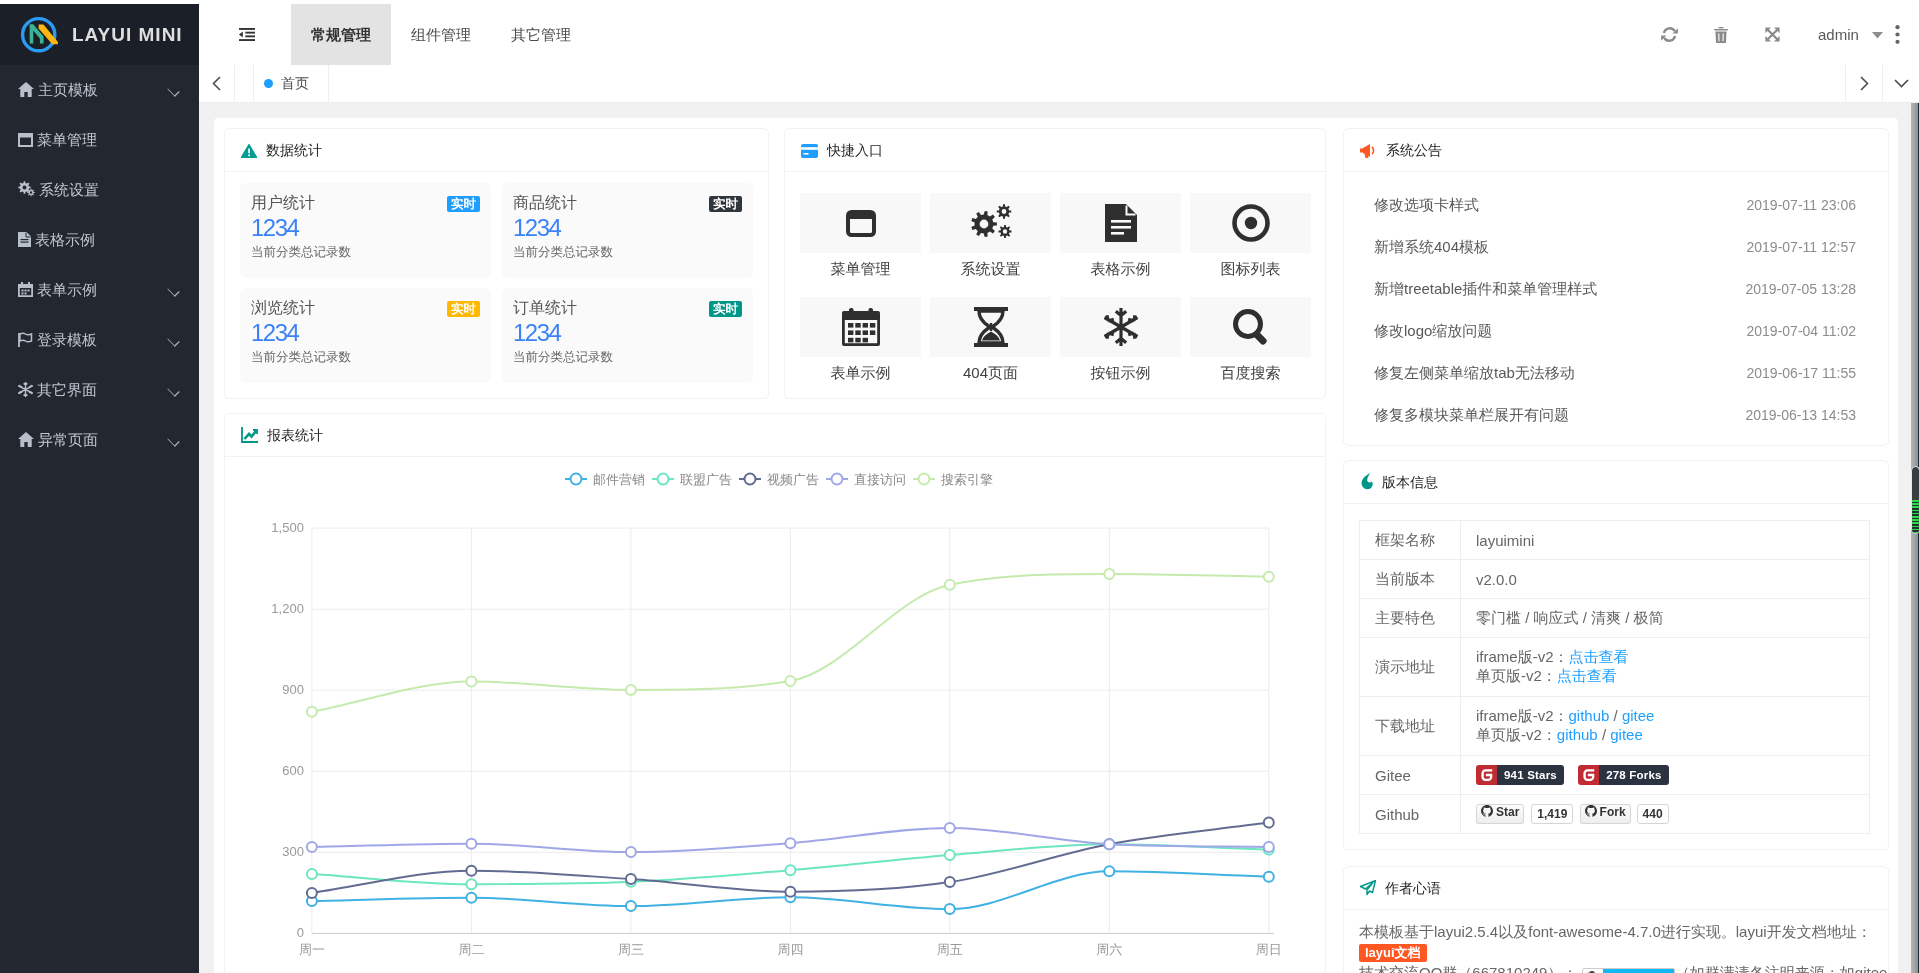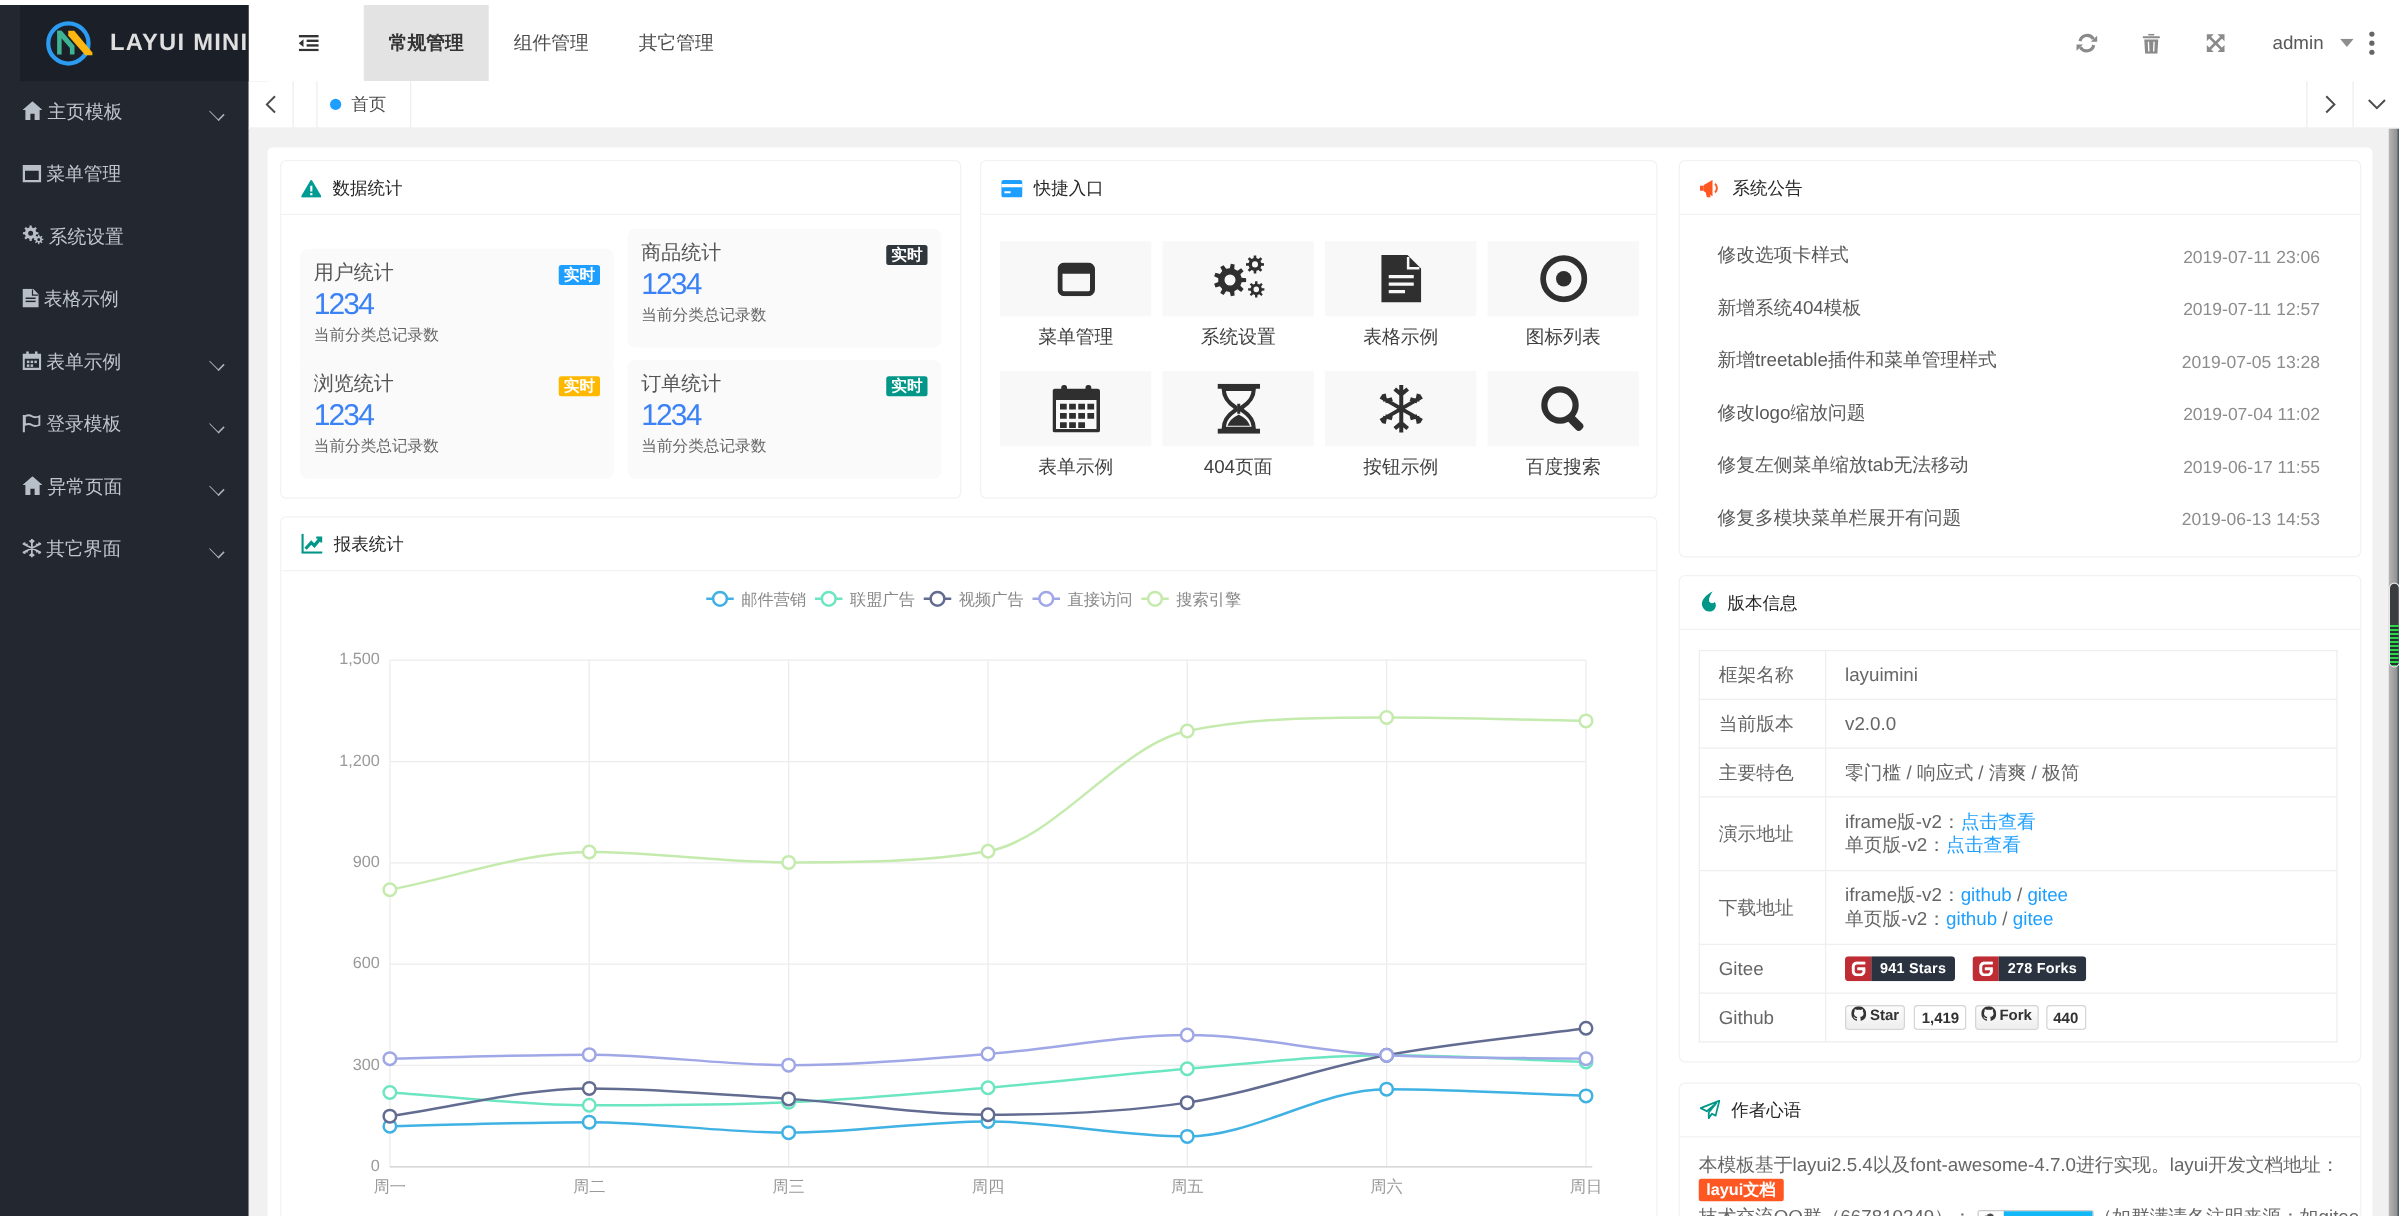--- a/index.html
+++ b/index.html
@@ -2,21 +2,21 @@
 <html lang="zh"><head>
 <meta charset="utf-8">
 <style>
 *{margin:0;padding:0;box-sizing:content-box;}
 html,body{width:1919px;height:973px;overflow:hidden;background:#fff;
  font-family:"Liberation Sans",sans-serif;-webkit-font-smoothing:antialiased;}
 .abs{position:absolute;}
 
 #sidebar{left:0;top:4px;width:199px;height:969px;background:#232830;}
 #logo{position:absolute;left:0;top:0;width:199px;height:61px;background:#1a1f28;
- display:flex;align-items:center;margin-left:16px;}
+ display:flex;align-items:center;}
 #logo .txt{color:#dfdfdf;font-size:19px;font-weight:bold;letter-spacing:1px;margin-left:11px;}
 .menu-item{position:relative;height:50px;line-height:50px;color:#c0c6cf;font-size:15px;padding-left:18px;}
 .menu-item svg{vertical-align:-2px;margin-right:4px;}
 .chev{position:absolute;right:19px;top:21px;width:11px;height:9px;}
 .chev:after{content:"";position:absolute;left:0;top:0;width:8px;height:8px;
  border-right:1.4px solid #aab2bd;border-bottom:1.4px solid #aab2bd;transform:rotate(45deg) scale(1.2,.75);}
 
 #topwhite{left:0;top:0;width:1919px;height:4px;background:#fff;}
 #header{left:199px;top:4px;width:1720px;height:61px;background:#fff;}
 .htab{position:absolute;top:0;height:61px;width:100px;line-height:61px;text-align:center;
@@ -103,26 +103,26 @@
           <rect x="3.5" y="7.5" width="2" height="2"></rect>
           <rect x="6.5" y="7.5" width="2" height="2"></rect>
           <rect x="9.5" y="7.5" width="2" height="2"></rect>
           <rect x="3.5" y="10.5" width="2" height="2"></rect>
           <rect x="6.5" y="10.5" width="2" height="2"></rect>
         </svg>表单示例<span class="chev"></span></div>
     <div class="menu-item"><svg width="15" height="15" viewBox="0 0 15 15" fill="none" stroke="#b8bfc9">
           <path d="M1 1 L1 15" stroke-width="1.8"></path>
           <path d="M1.9 2 C4 1 6 1 7.5 2 C9 3 11 3 13.5 2 L13.5 9 C11 10 9 10 7.5 9 C6 8 4 8 1.9 9 Z" stroke-width="1.5"></path>
         </svg>登录模板<span class="chev"></span></div>
+    <div class="menu-item"><svg width="15" height="15" viewBox="0 0 15 15" stroke="#b8bfc9" stroke-width="1.4" fill="none">
+          <path d="M7.5 0 V15 M0 3.75 L15 11.25 M0 11.25 L15 3.75 M7.5 3 L5.6 1.4 M7.5 3 L9.4 1.4 M7.5 12 L5.6 13.6 M7.5 12 L9.4 13.6 M2 5.1 L1.6 2.9 M2 5.1 L4.2 4.5 M13 5.1 L13.4 2.9 M13 5.1 L10.8 4.5 M2 9.9 L1.6 12.1 M2 9.9 L4.2 10.5 M13 9.9 L13.4 12.1 M13 9.9 L10.8 10.5"></path>
+        </svg>其它界面<span class="chev"></span></div>
     <div class="menu-item"><svg width="16" height="15" viewBox="0 0 16 15" fill="#b8bfc9">
           <path d="M8 0 L16 7 L13.7 7 L13.7 15 L9.7 15 L9.7 10 L6.3 10 L6.3 15 L2.3 15 L2.3 7 L0 7 Z"></path>
         </svg>异常页面<span class="chev"></span></div>
-    <div class="menu-item"><svg width="15" height="15" viewBox="0 0 15 15" stroke="#b8bfc9" stroke-width="1.4" fill="none">
-          <path d="M7.5 0 V15 M0 3.75 L15 11.25 M0 11.25 L15 3.75 M7.5 3 L5.6 1.4 M7.5 3 L9.4 1.4 M7.5 12 L5.6 13.6 M7.5 12 L9.4 13.6 M2 5.1 L1.6 2.9 M2 5.1 L4.2 4.5 M13 5.1 L13.4 2.9 M13 5.1 L10.8 4.5 M2 9.9 L1.6 12.1 M2 9.9 L4.2 10.5 M13 9.9 L13.4 12.1 M13 9.9 L10.8 10.5"></path>
-        </svg>其它界面<span class="chev"></span></div>
   </div>
 </div>
 <div class="abs" id="header">
   <div class="hicon" style="left:30px;width:36px;">
     <svg width="16" height="13" viewBox="0 0 16 13" fill="#333">
       <rect x="0" y="0" width="16" height="1.9"></rect>
       <rect x="6.3" y="3.7" width="9.7" height="1.9"></rect>
       <rect x="6.3" y="7.4" width="9.7" height="1.9"></rect>
       <rect x="0" y="11.1" width="16" height="1.9"></rect>
       <path d="M3.8 3.4 L3.8 9.6 L0 6.5 Z"></path>
@@ -193,21 +193,21 @@
 </div>
 <div class="abs" id="content">
   <div id="container">
 
     <div class="card" style="left:10px;top:10px;width:543px;height:269px;">
       <div class="card-h"><svg width="16" height="14" viewBox="0 0 16 14">
             <path d="M8 0.8 L15.4 13.4 L0.6 13.4 Z" fill="#009c94" stroke="#009c94" stroke-width="1.6" stroke-linejoin="round"></path>
             <rect x="7.2" y="4.6" width="1.7" height="4.6" fill="#fff"></rect>
             <rect x="7.2" y="10.4" width="1.7" height="1.8" fill="#fff"></rect>
           </svg>数据统计</div>
-      <div class="stat" style="left:15px;top:70px;">
+      <div class="stat" style="left:15px;top:54px;">
         <div class="lbl">用户统计</div>
           <div class="num">1234</div>
           <div class="sub">当前分类总记录数</div>
         <div class="badge" style="background:#1e9fff;">实时</div>
       </div>
       <div class="stat" style="left:277px;top:54px;">
         <div class="lbl">商品统计</div>
           <div class="num">1234</div>
           <div class="sub">当前分类总记录数</div>
         <div class="badge" style="background:#2f363c;">实时</div>

